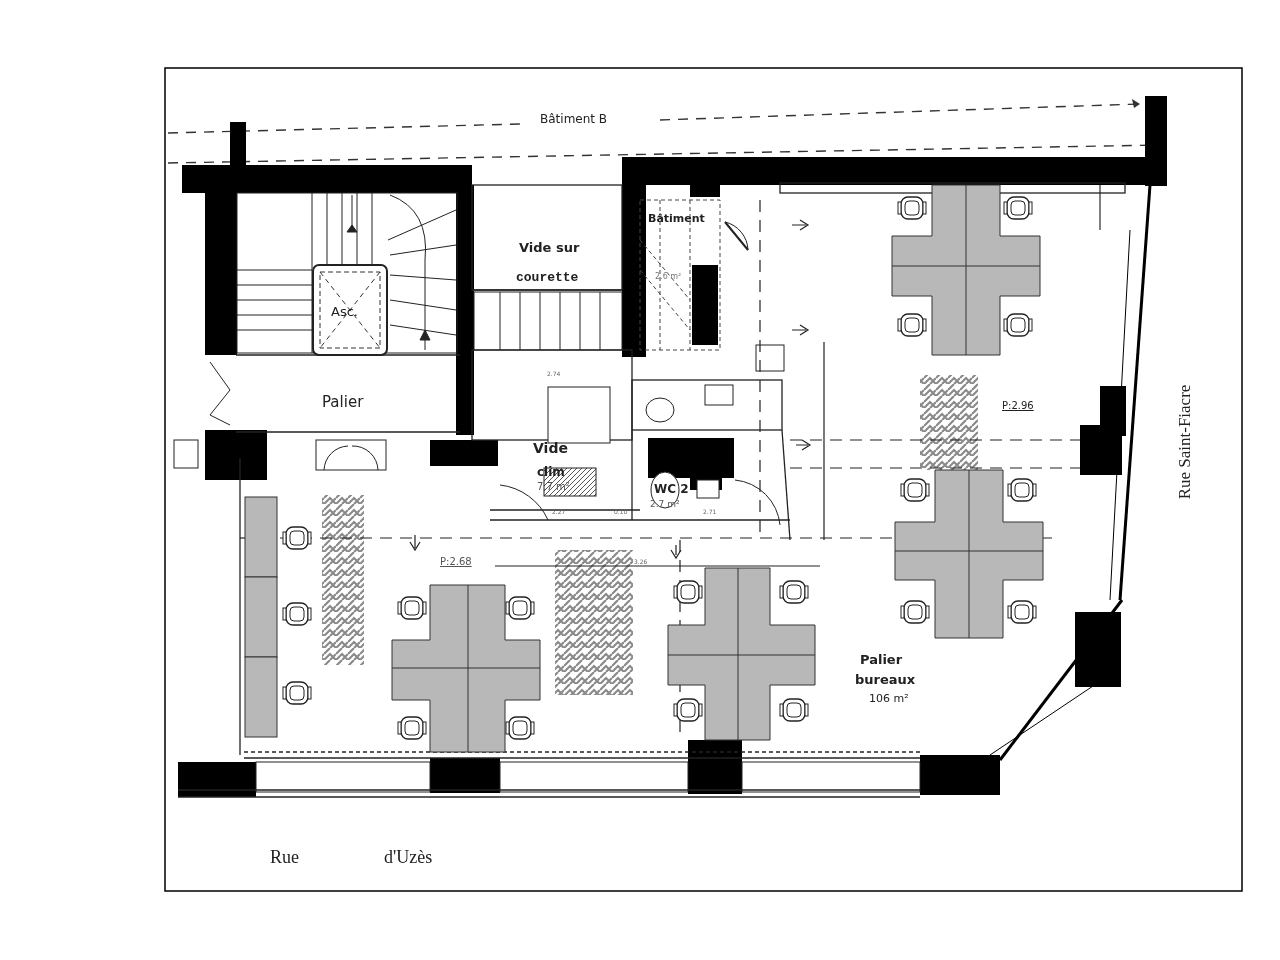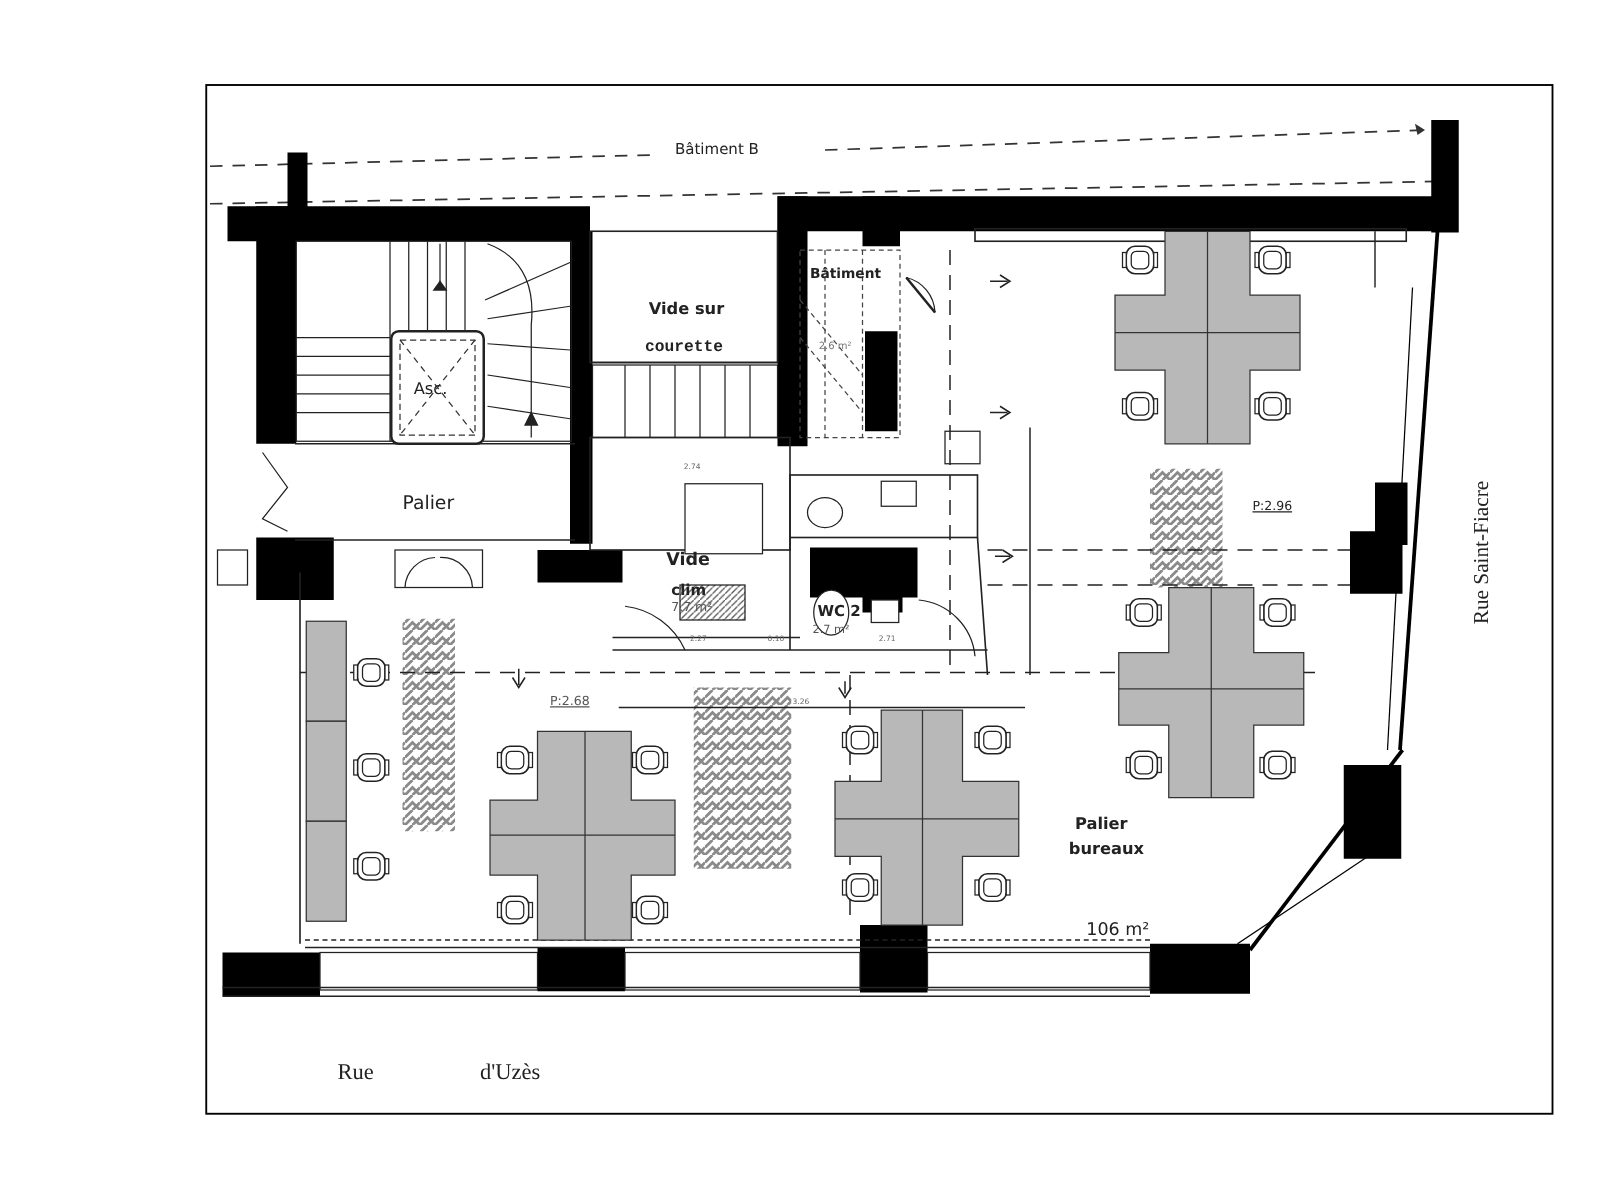--- a/index.html
+++ b/index.html
@@ -266,21 +266,21 @@
 
 <div class="lbl sans b" style="left:533px;top:440px;font-size:14px;">Vide</div>
 <div class="lbl sans b" style="left:537px;top:465px;font-size:12px;">clim</div>
 <div class="lbl sans" style="left:537px;top:481px;font-size:10px;color:#555;">7.7 m²</div>
 
 <div class="lbl sans b" style="left:654px;top:482px;font-size:12px;">WC 2</div>
 <div class="lbl sans" style="left:650px;top:499px;font-size:9px;color:#555;text-align:center;">2.7 m²</div>
 
 <div class="lbl sans b" style="left:860px;top:652px;font-size:13px;">Palier</div>
 <div class="lbl sans b" style="left:855px;top:672px;font-size:13px;">bureaux</div>
-<div class="lbl sans" style="left:869px;top:692px;font-size:14px;margin-top:44px;">106 m²</div>
+<div class="lbl sans" style="left:869px;top:692px;font-size:11px;">106 m²</div>
 
 <div class="lbl sans" style="left:1002px;top:380px;font-size:10px;text-decoration:underline;margin-top:20px;">P:2.96</div>
 <div class="lbl sans" style="left:440px;top:556px;font-size:10px;text-decoration:underline;color:#555;text-align:right;">P:2.68</div>
 
 <div class="lbl sans" style="left:552px;top:508px;font-size:6px;color:#666;">2.27</div>
 <div class="lbl sans" style="left:614px;top:508px;font-size:6px;color:#666;">0.10</div>
 <div class="lbl sans" style="left:703px;top:508px;font-size:6px;color:#666;">2.71</div>
 <div class="lbl sans" style="left:547px;top:370px;font-size:6px;color:#666;">2.74</div>
 <div class="lbl sans" style="left:634px;top:558px;font-size:6px;color:#666;">3.26</div>
 

